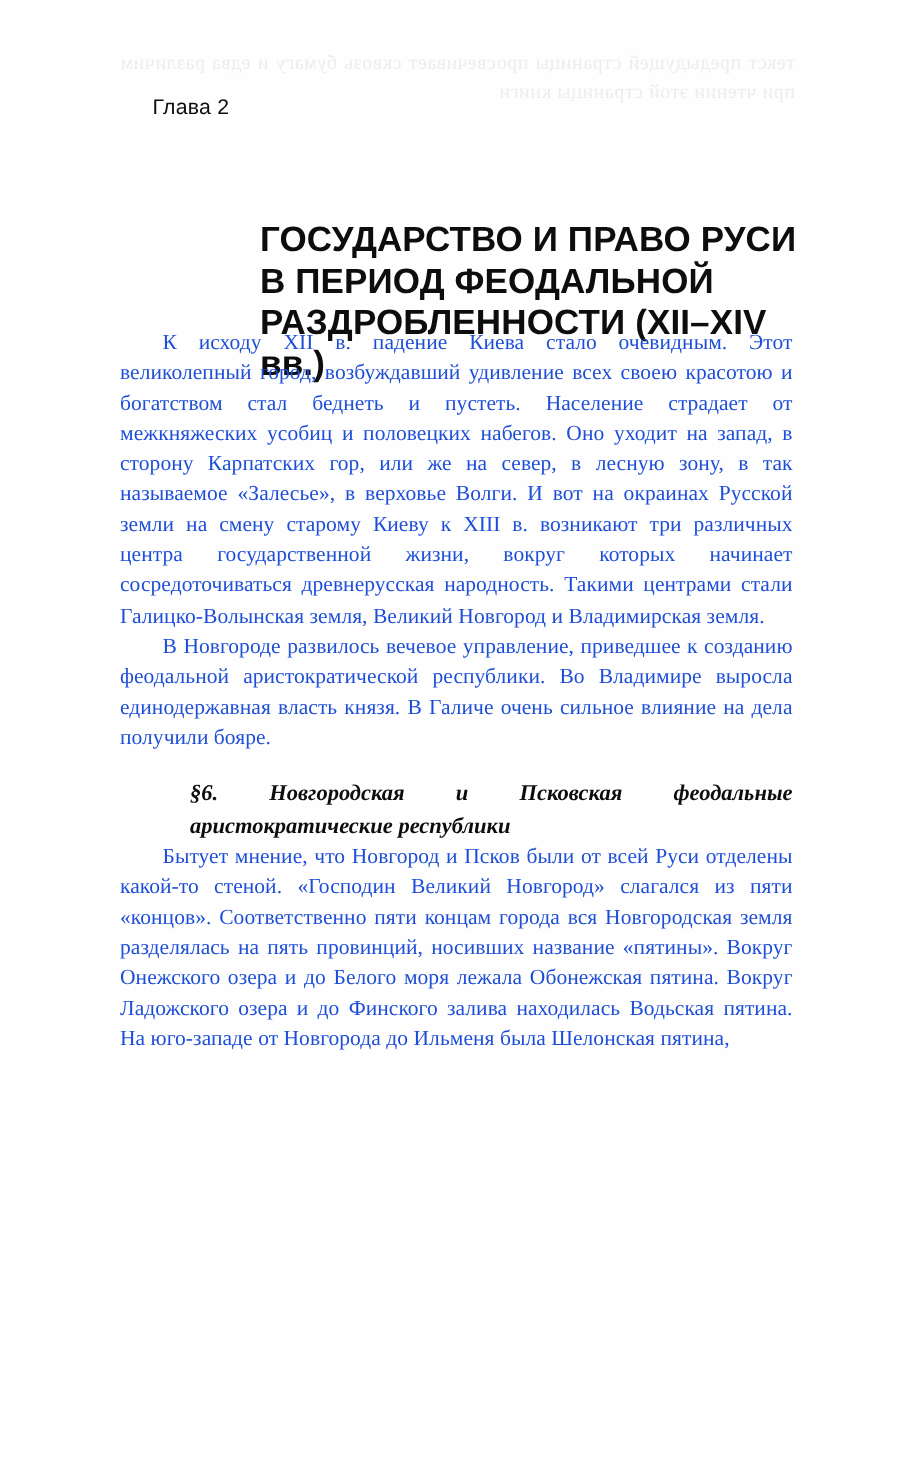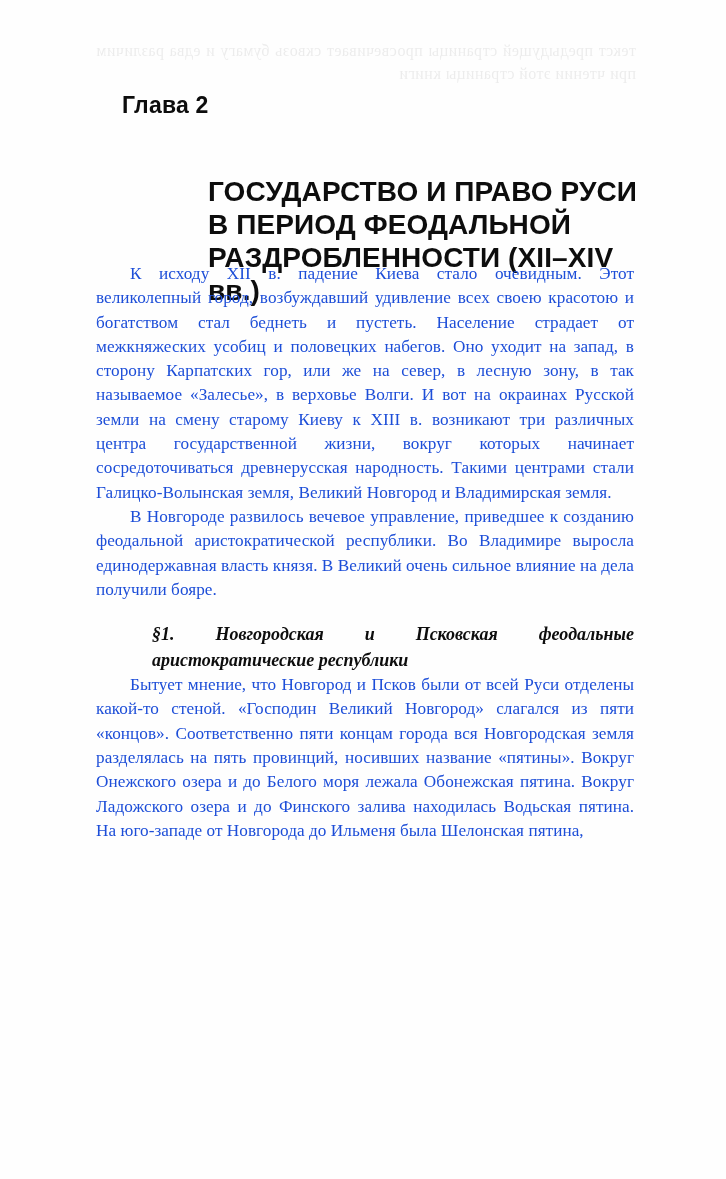--- a/index.html
+++ b/index.html
@@ -36,25 +36,25 @@
     font-size: 16px;
     line-height: 22.5px;
     text-align: justify;
     letter-spacing: 0.4px;
     user-select: none;
     pointer-events: none;
     transform: scaleX(-1);
   }
   .chapter-label {
     position: absolute;
-    top: 92px;
+    top: 76px;
     left: 122px;
     font-family: "Liberation Sans", "DejaVu Sans", sans-serif;
-    font-weight: bold;
-    font-size: 23px;
+    font-weight: normal;
+    font-size: 17px;
     letter-spacing: 0.2px;
     color: #0d0d0d;
   }
   .chapter-title {
     position: absolute;
     top: 156px;
     left: 208px;
     width: 430px;
     font-family: "Liberation Sans", "DejaVu Sans", sans-serif;
     font-weight: bold;
@@ -99,20 +99,20 @@
 <div class="page">
 
   <div class="bleed">текст предыдущей страницы просвечивает сквозь бумагу и едва различим при чтении этой страницы книги</div>
 
   <div class="chapter-label">Глава 2</div>
 
   <h1 class="chapter-title">ГОСУДАРСТВО И ПРАВО РУСИ В ПЕРИОД ФЕОДАЛЬНОЙ РАЗДРОБЛЕННОСТИ (XII–XIV вв.)</h1>
 
   <div class="body-text">
     <p class="para">К исходу XII в. падение Киева стало очевидным. Этот великолепный город, возбуждавший удивление всех своею красотою и богатством стал беднеть и пустеть. Население страдает от межкняжеских усобиц и половецких набегов. Оно уходит на запад, в сторону Карпатских гор, или же на север, в лесную зону, в так называемое «Залесье», в верховье Волги. И вот на окраинах Русской земли на смену старому Киеву к XIII в. возникают три различных центра государственной жизни, вокруг которых начинает сосредоточиваться древнерусская народность. Такими центрами стали Галицко-Волынская земля, Великий Новгород и Владимирская земля.</p>
-    <p class="para">В Новгороде развилось вечевое управление, приведшее к созданию феодальной аристократической республики. Во Владимире выросла единодержавная власть князя. В Великий очень сильное влияние на дела получили бояре.</p>
+    <p class="para">В Новгороде развилось вечевое управление, приведшее к созданию феодальной аристократической республики. Во Владимире выросла единодержавная власть князя. В Галиче очень сильное влияние на дела получили бояре.</p>
 
-    <h2 class="section-head">§1. Новгородская и Псковская феодальные аристократические республики</h2>
+    <h2 class="section-head">§6. Новгородская и Псковская феодальные аристократические республики</h2>
 
     <p class="para">Бытует мнение, что Новгород и Псков были от всей Руси отделены какой-то стеной. «Господин Великий Новгород» слагался из пяти «концов». Соответственно пяти концам города вся Новгородская земля разделялась на пять провинций, носивших название «пятины». Вокруг Онежского озера и до Белого моря лежала Обонежская пятина. Вокруг Ладожского озера и до Финского залива находилась Водьская пятина. На юго-западе от Новгорода до Ильменя была Шелонская пятина,</p>
   </div>
 
 </div>
 
 </body></html>

